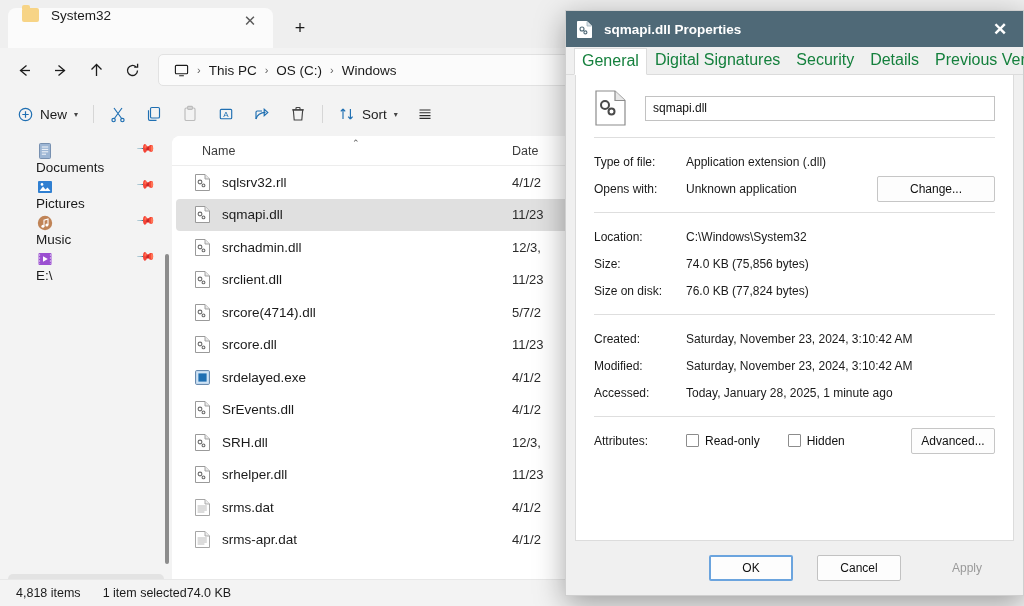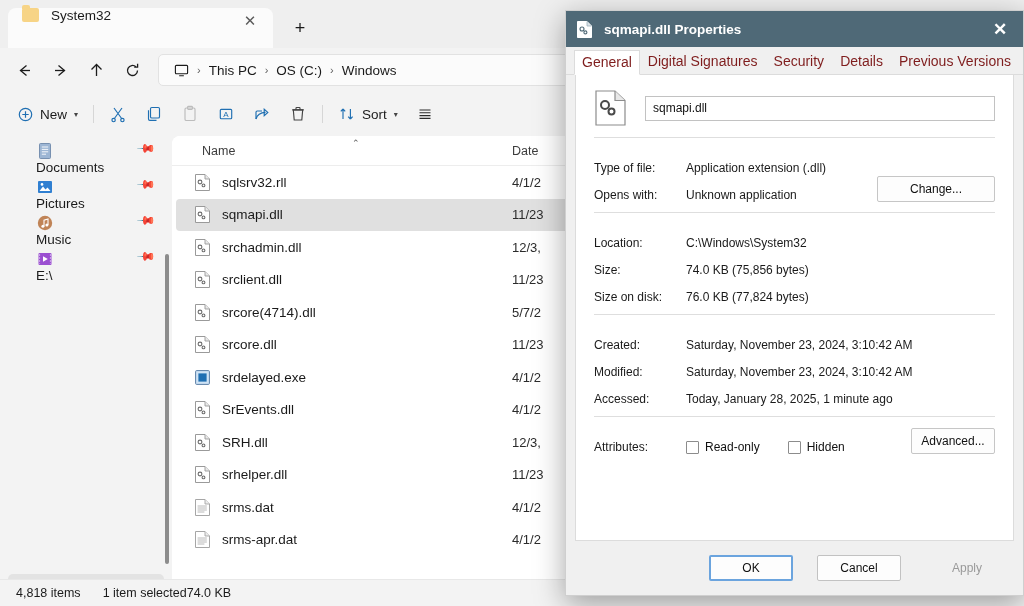--- a/index.html
+++ b/index.html
@@ -168,42 +168,42 @@
     width: 46px; height: 36px; display:flex; align-items:center; justify-content:center;
     font-size: 17px; color: #fff; cursor: pointer;
   }
 
   .dlg-tabs {
     height: 28px; display: flex; align-items: flex-end;
     padding-left: 8px; background: #f0f0f0; flex: none;
     border-bottom: 1px solid #dcdcdc;
   }
   .dtab {
-    font-size: 14px; color: #7f1d1d; padding: 3px 7px 4px 7px;
+    font-size: 16px; color: #15803d; padding: 3px 7px 4px 7px;
     cursor: pointer; border: 1px solid transparent; white-space: nowrap;
   }
   .dtab.active {
     background: #ffffff; border: 1px solid #dcdcdc; border-bottom: 1px solid #ffffff;
     margin-bottom: -1px;
   }
   .dlg-body {
     flex: 1; background: #ffffff; margin: 0 9px; padding: 14px 18px 0 18px;
     border: 1px solid #dcdcdc; border-top: none; position: relative;
     font-size: 12px; color: #111;
   }
   .hdr-row { display: flex; align-items: center; gap: 18px; margin-bottom: 6px; }
   .bigico { width: 33px; height: 38px; flex: none; }
   .nameinput {
     flex: 1; height: 25px; border: 1px solid #c2c2c2; background:#fff;
     padding: 0 7px; font-size: 12px; color: #111;
     font-family: "Liberation Sans", sans-serif;
     display: flex; align-items: center;
   }
   .hr { height: 1px; background: #dedede; margin: 10px 0; }
-  .prow { display: flex; align-items: flex-end; height: 27px; }
+  .prow { display: flex; align-items: center; height: 27px; }
   .plabel { width: 92px; color: #1a1a1a; flex: none; }
   .pval { color: #1a1a1a; flex: 1; }
   .minibtn {
     height: 26px; min-width: 118px; border: 1px solid #c6c6c6; background: #fdfdfd;
     font-size: 12px; color: #111; cursor: pointer; border-radius: 2px;
     display: flex; align-items: center; justify-content: center;
   }
   .cbwrap { display: flex; align-items: center; gap: 6px; margin-right: 28px; cursor: pointer; }
   .cbox {
     width: 13px; height: 13px; border: 1px solid #8c8c8c; background: #fff;

